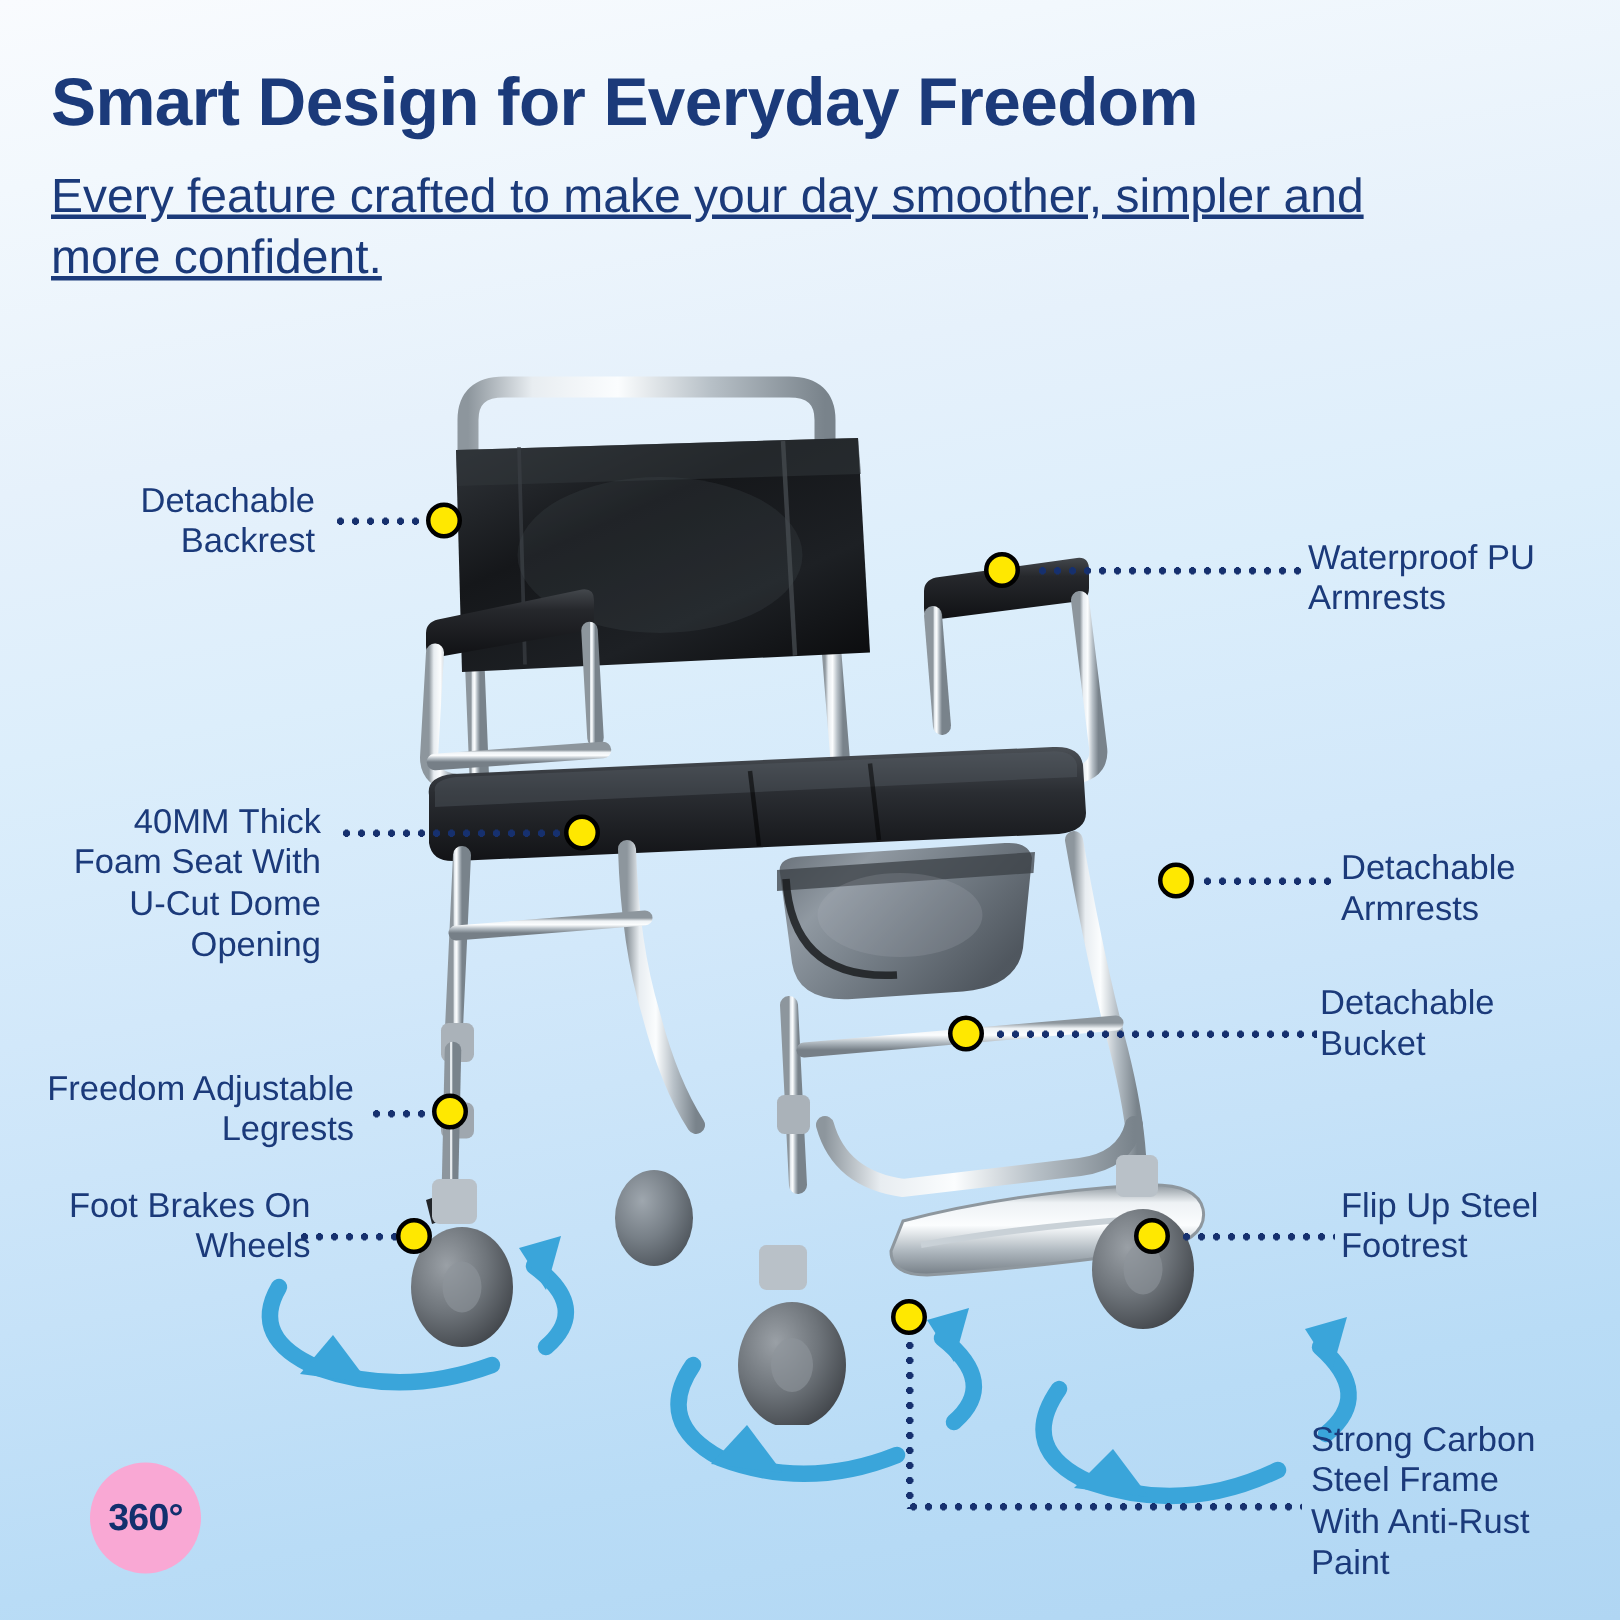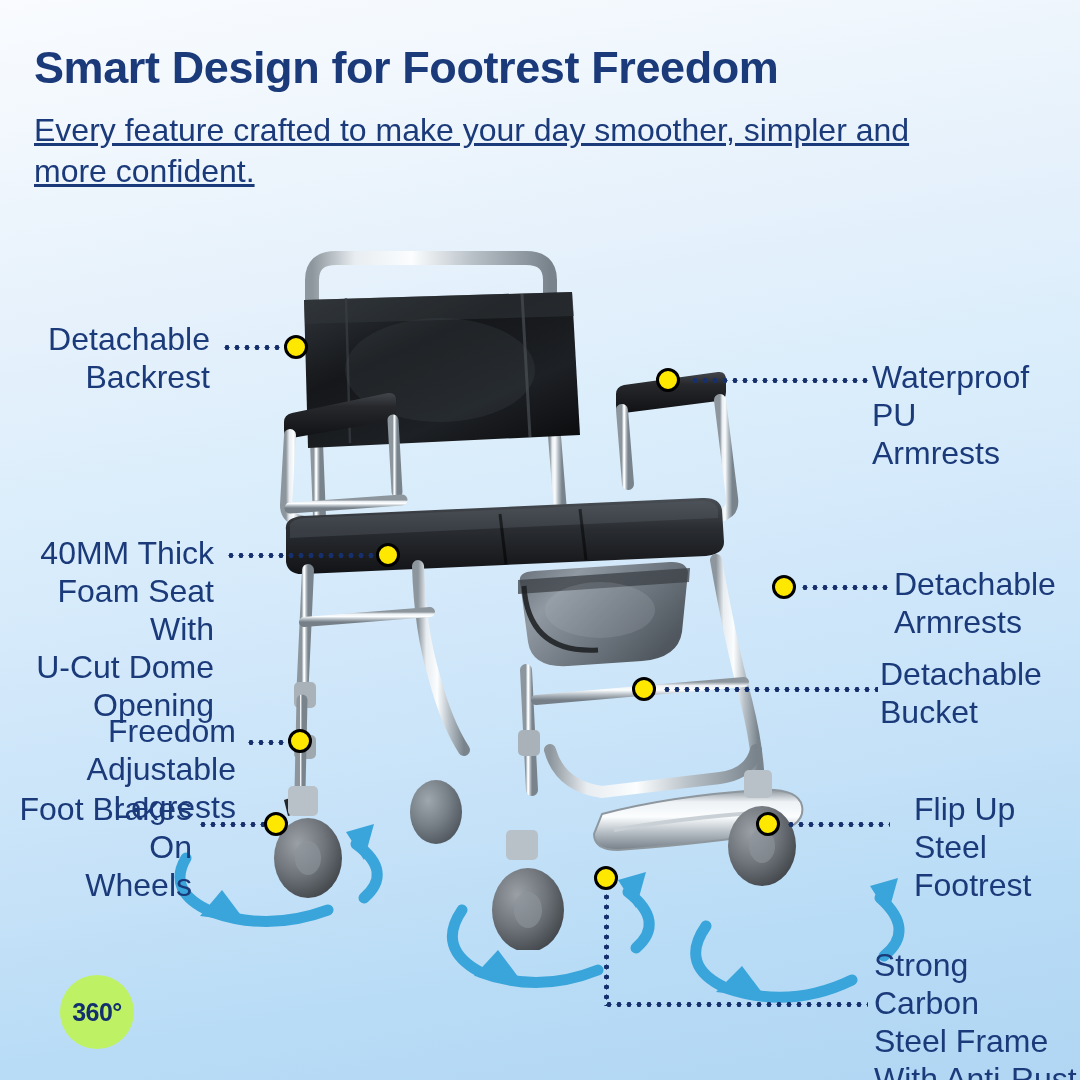--- a/index.html
+++ b/index.html
@@ -19,59 +19,59 @@
   .title {
     font-size:45px; font-weight:bold; color:#1b3a7a;
     letter-spacing:-0.4px; line-height:1.06; white-space:nowrap;
   }
   .subtitle {
     margin-top:18px; font-size:32px; color:#1b3a7a;
     line-height:1.28; font-weight:400; max-width:880px;text-decoration:underline;
   }
 
   
-  .lbl { position:absolute; color:#1b3a7a; font-size:32px; line-height:1.19; }
+  .lbl { position:absolute; color:#1b3a7a; font-size:23px; line-height:1.19; }
   .lbl.r { text-align:right; }
   .lbl.l { text-align:left; }
 
   
   .lead { position:absolute; height:5px;
      background-image:radial-gradient(circle, #16306e 44%, rgba(0,0,0,0) 46%);
      background-size:10px 5px; background-repeat:repeat-x; }
   .lead-v { position:absolute; width:5px;
      background-image:radial-gradient(circle, #16306e 44%, rgba(0,0,0,0) 46%);
      background-size:5px 10px; background-repeat:repeat-y; }
 
   
   .dot { position:absolute; width:24px; height:24px; border-radius:50%;
      background:#ffe800; border:3.5px solid #000; z-index:30; }
 
   
   .badge360 { position:absolute; left:60px; top:975px; width:74px; height:74px;
-     border-radius:50%; background:#bef264; display:flex; align-items:center;
+     border-radius:50%; background:#f9a8d4; display:flex; align-items:center;
      justify-content:center; }
   .badge360 span { font-size:25px; font-weight:bold; color:#12306e; letter-spacing:-0.5px; }
   .badgeTxt { position:absolute; left:150px; top:985px; font-size:26px;
      color:#1b3a7a; line-height:1.22; }
 
   
   #chair { position:absolute; left:250px; top:230px; width:640px; height:720px; }
   #chair svg { width:100%; height:100%; display:block; }
 
   
   #arrows { position:absolute; left:150px; top:780px; width:800px; height:250px; }
   #arrows svg { width:100%; height:100%; display:block; }
 </style>
 </head>
 <body>
 
 <div id="stage">
 
   <div class="hdr">
-    <div class="title">Smart Design for Footrest Freedom</div>
+    <div class="title">Smart Design for Everyday Freedom</div>
     <div class="subtitle">Every feature crafted to make your day smoother, simpler and more confident.</div>
   </div>
 
   <div id="chair">
     <svg viewBox="0 0 640 720" xmlns="http://www.w3.org/2000/svg">
       <defs>
         <linearGradient id="tube" x1="0" y1="0" x2="1" y2="0">
           <stop offset="0" stop-color="#8d969d"></stop>
           <stop offset="0.18" stop-color="#e8edf1"></stop>
           <stop offset="0.42" stop-color="#fbfdfe"></stop>
@@ -259,21 +259,21 @@
   <div class="lead" style="left:226px; top:553px; width:152px;"></div>
   <div class="dot" style="left:376px; top:543px;"></div>
 
   <div class="lbl r" style="left:12px; top:712px; width:224px;">
     <div style="white-space:pre-line;">Freedom Adjustable
 Legrests</div>
   </div>
   <div class="lead" style="left:246px; top:740px; width:44px;"></div>
   <div class="dot" style="left:288px; top:729px;"></div>
 
-  <div class="lbl r" style="left:6px; top:790px; width:186px;">
+  <div class="lbl r" style="left:21px; top:790px; width:186px;">
     <div style="white-space:pre-line;">Foot Brakes On
 Wheels</div>
   </div>
   <div class="lead" style="left:198px; top:822px; width:68px;"></div>
   <div class="dot" style="left:264px; top:812px;"></div>
 
   <div class="lbl l" style="left:872px; top:358px; width:200px;">
     <div style="white-space:pre-line;">Waterproof PU
 Armrests</div>
   </div>
@@ -288,21 +288,21 @@
   <div class="dot" style="left:772px; top:575px;"></div>
 
   <div class="lbl l" style="left:880px; top:655px; width:180px;">
     <div style="white-space:pre-line;">Detachable
 Bucket</div>
   </div>
   <div class="lead" style="left:662px; top:687px; width:216px;"></div>
   <div class="dot" style="left:632px; top:677px;"></div>
 
   <div class="lbl l" style="left:894px; top:790px; width:180px;">
-    <div style="white-space:pre-line;margin-left:20px;">Flip Up Steel
+    <div style="white-space:pre-line;">Flip Up Steel
 Footrest</div>
   </div>
   <div class="lead" style="left:786px; top:822px; width:104px;"></div>
   <div class="dot" style="left:756px; top:812px;"></div>
 
   <div class="lbl l" style="left:874px; top:946px; width:206px;">
     <div style="white-space:pre-line;">Strong Carbon
 Steel Frame
 With Anti-Rust
 Paint</div>

